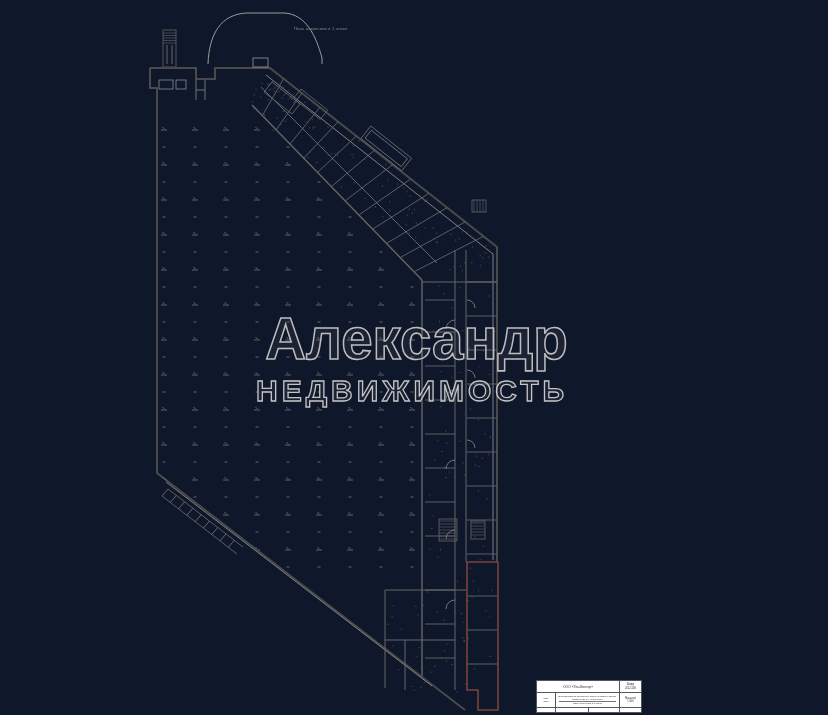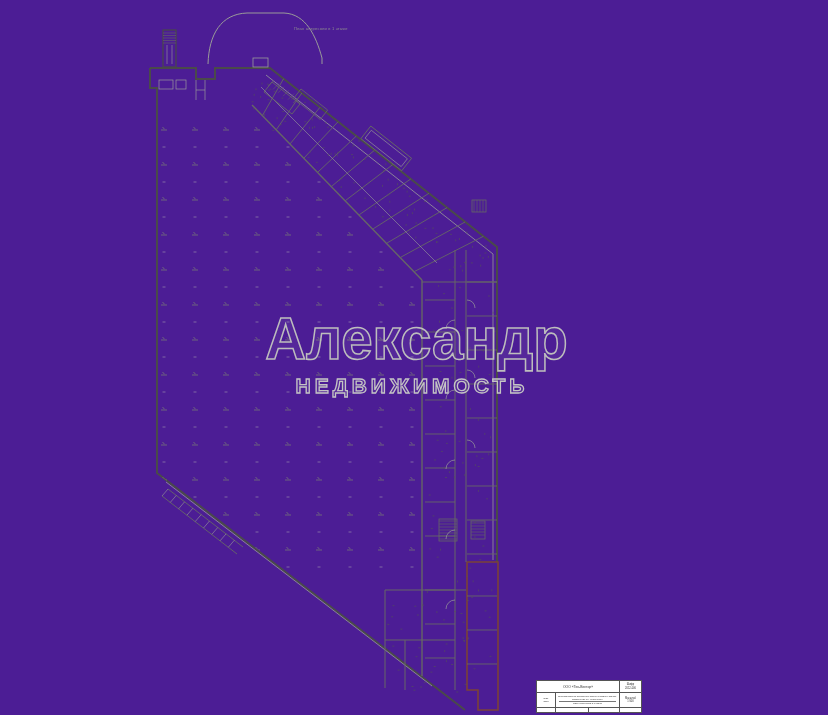--- a/index.html
+++ b/index.html
@@ -1,26 +1,26 @@
 <!DOCTYPE html>
 <html><head>
 <meta charset="utf-8">
 <style>
   html,body{margin:0;padding:0;background:#fff;}
-  #stage{position:relative;width:828px;height:715px;background:#4c1d95;overflow:hidden;
+  #stage{position:relative;width:828px;height:715px;background:#0f172a;overflow:hidden;
          font-family:"Liberation Sans",sans-serif;}
   #plan-svg{position:absolute;left:0;top:0;}
   .top-label{position:absolute;left:294px;top:26px;font-size:4px;color:#8f8f8f;
              letter-spacing:.2px;white-space:nowrap;}
   .watermark{position:absolute;left:256px;top:310px;width:312px;text-align:center;
              pointer-events:none;}
   .wm1{display:block;font-weight:bold;font-size:60px;line-height:.95;
        color:rgba(255,255,255,.05);-webkit-text-stroke:1.6px #bdbdbd;
        transform:scaleX(.94);transform-origin:center;}
-  .wm2{display:block;margin-top:7px;font-weight:bold;font-size:21px;letter-spacing:4px;
+  .wm2{display:block;margin-top:7px;font-weight:bold;font-size:30px;letter-spacing:4px;
        color:rgba(255,255,255,.05);-webkit-text-stroke:1.3px #c4c4c4;}
   
   .tblock{position:absolute;left:536px;top:680px;width:106px;height:33px;
           border:1px solid #555;box-sizing:border-box;background:#fff;color:#333;}
   .tb-row1{display:flex;height:12px;border-bottom:1px solid #555;box-sizing:border-box;}
   .tb-company{flex:0 0 83px;border-right:1px solid #555;display:flex;align-items:center;
               justify-content:center;font-size:3.4px;box-sizing:border-box;}
   .tb-code{flex:1;display:flex;flex-direction:column;align-items:center;justify-content:center;
            font-size:2.6px;line-height:1.2;}
   .tb-row2{display:flex;height:15px;border-bottom:1px solid #555;box-sizing:border-box;}

